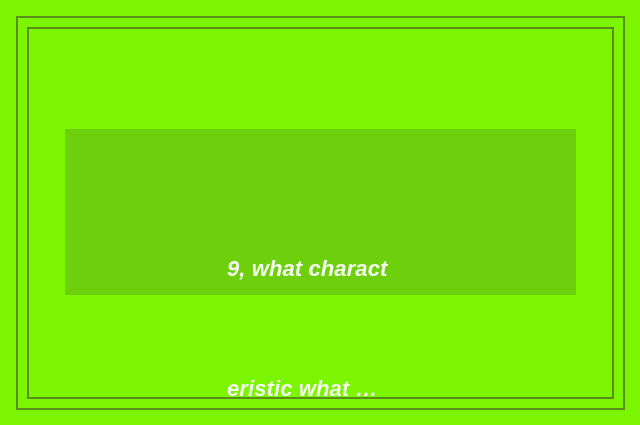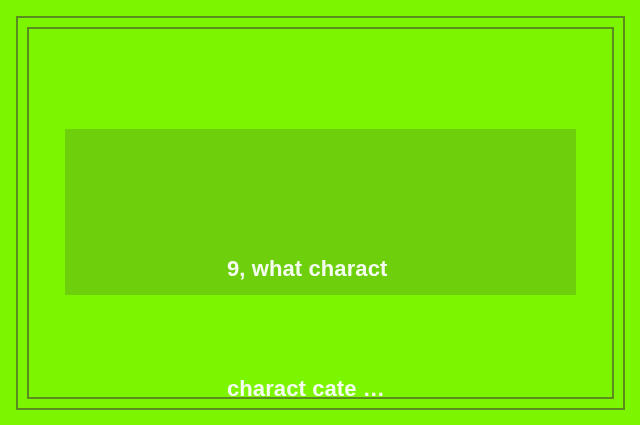--- a/index.html
+++ b/index.html
@@ -69,33 +69,34 @@
     font-size: 22px;
     font-weight: bold;
     line-height: 40px;
     letter-spacing: 0.1px;
     text-align: left;
     white-space: pre;
   }
 
   .card-text-line {
     display: block;
+    font-style: italic;
   }
 </style>
 </head>
 <body>
 
 <div id="canvas">
 
   <div class="frame frame-outer"></div>
 
   <div class="frame frame-inner"></div>
 
   <div class="card">
 
     <div class="card-text">
       <span class="card-text-line">9, what charact</span>
-      <span class="card-text-line">charact cate …</span>
+      <span class="card-text-line">eristic what …</span>
     </div>
 
   </div>
 
 </div>
 
 </body></html>

